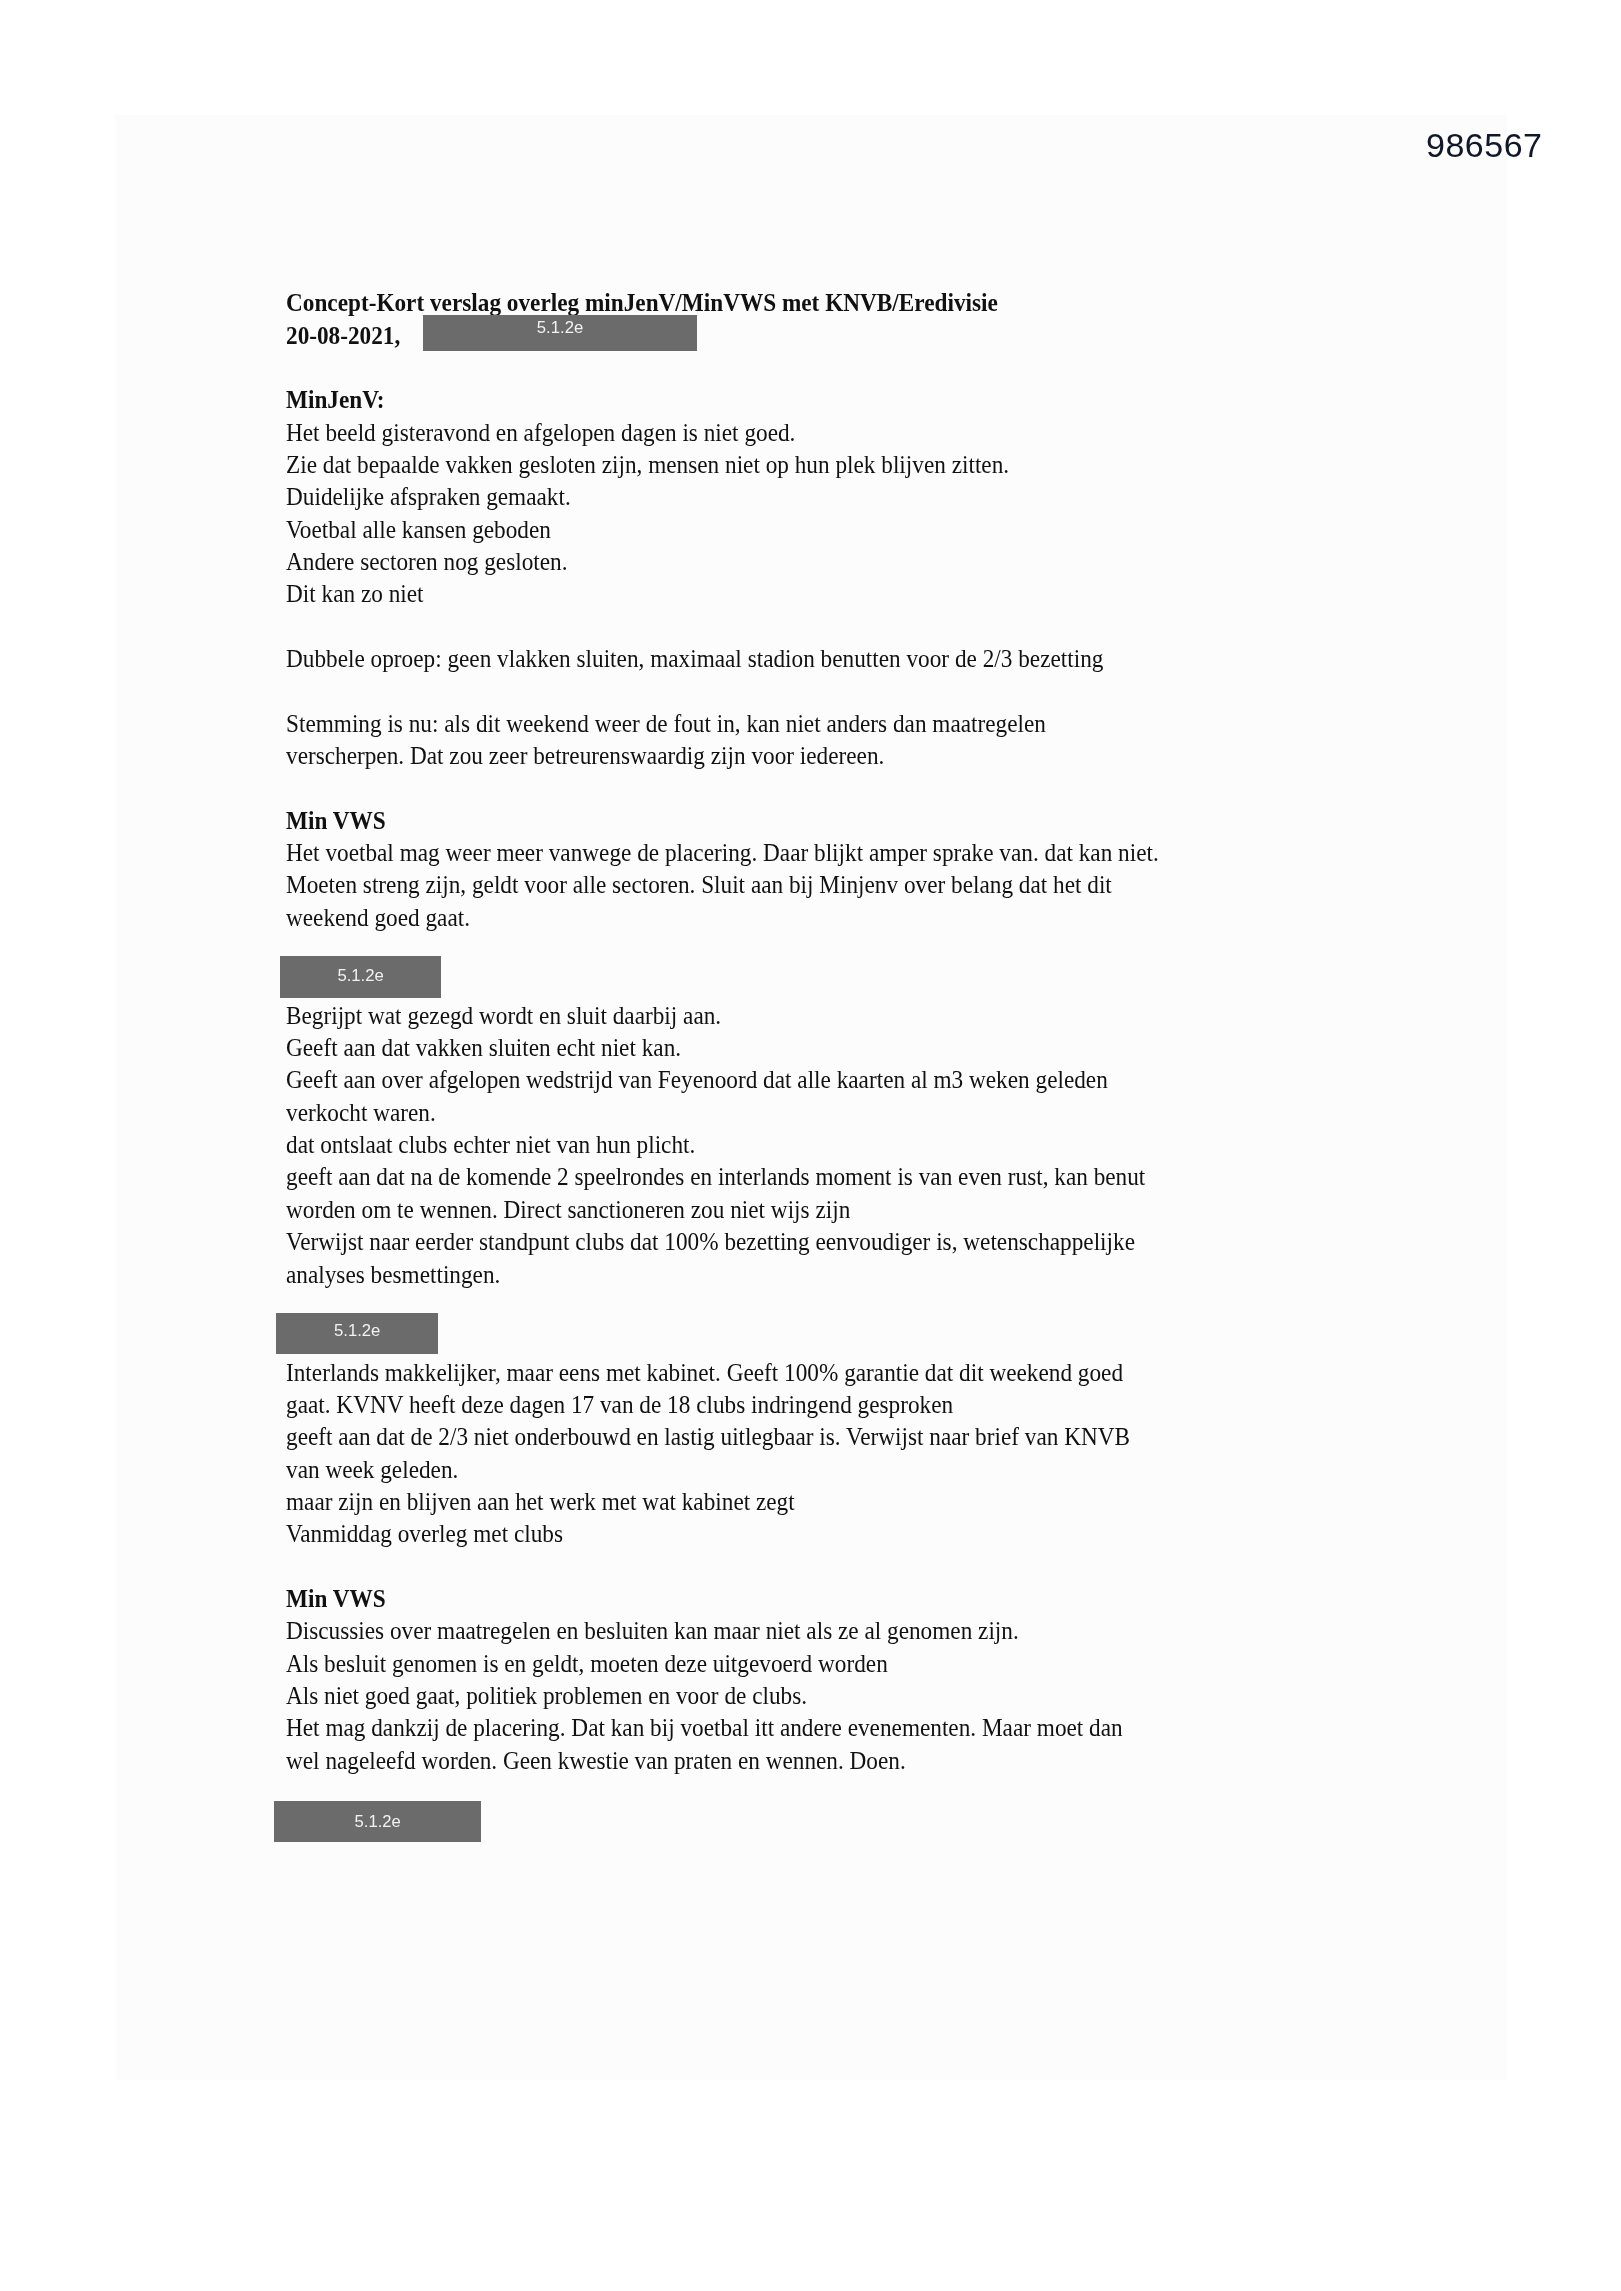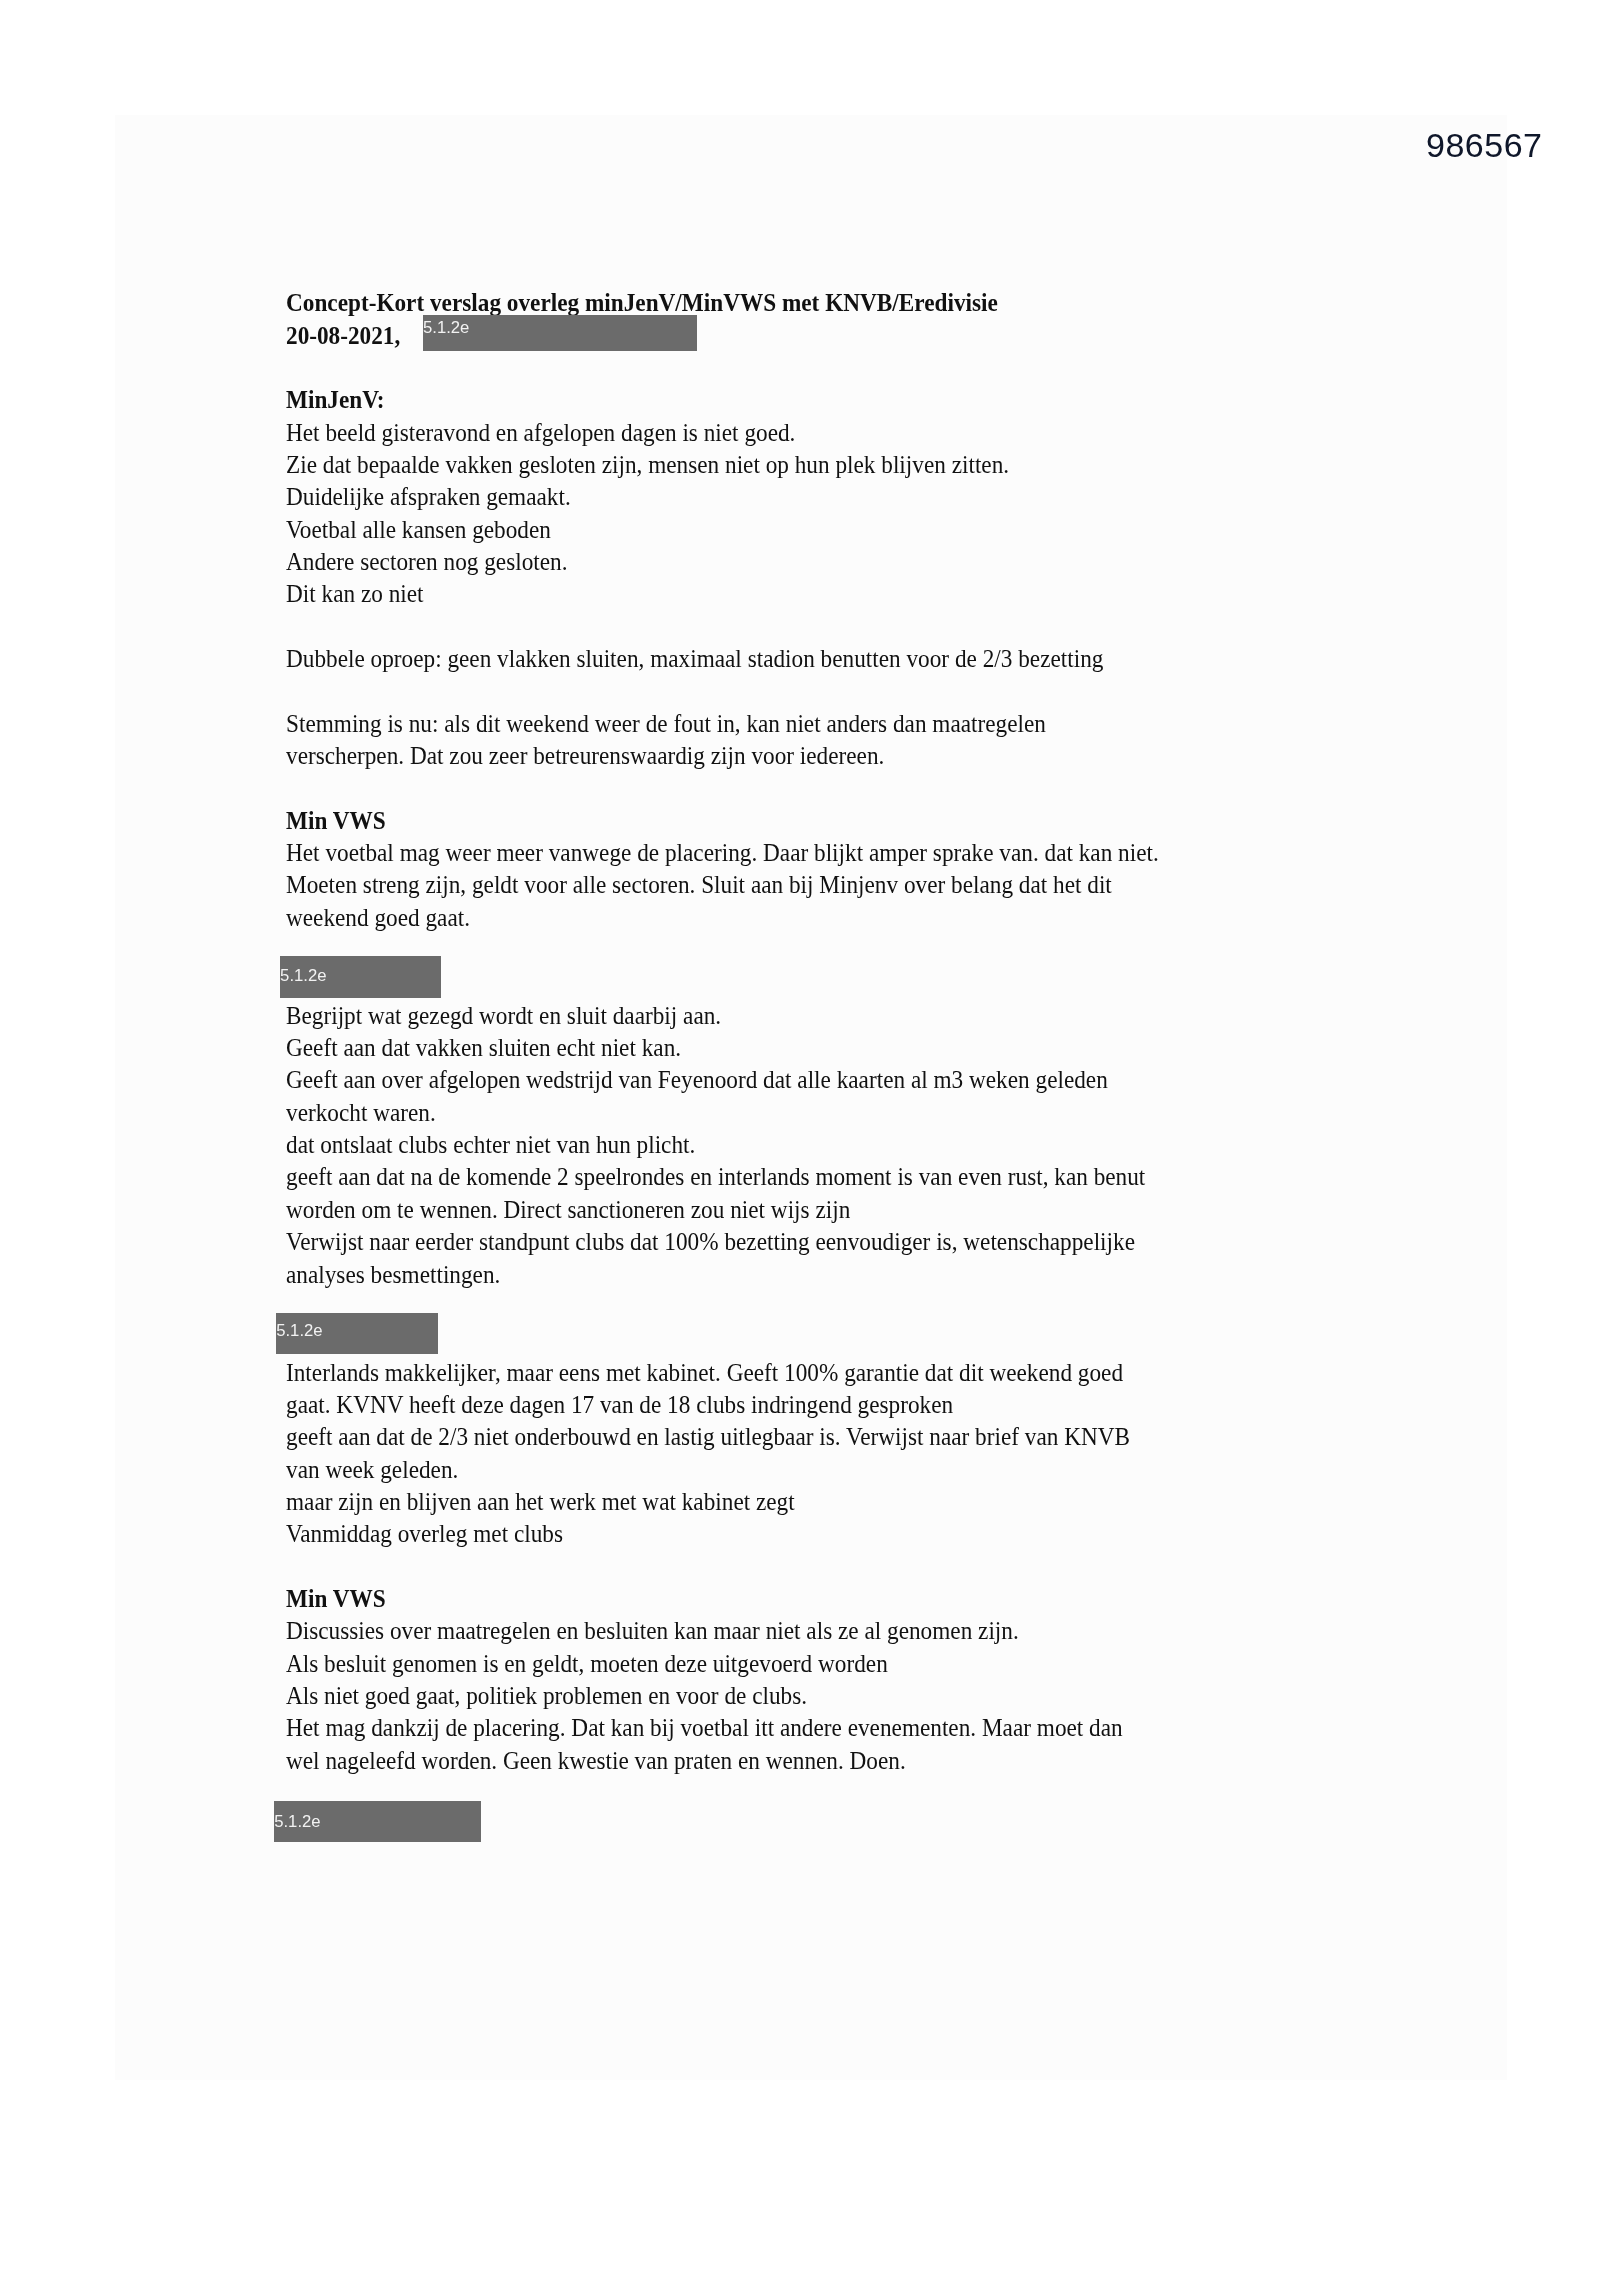--- a/index.html
+++ b/index.html
@@ -24,21 +24,21 @@
   .line {
     position: absolute; left: 0; white-space: nowrap;
     font-size: 25px; line-height: 32px; height: 32px;
     transform-origin: left top; transform: scaleX(0.93);
   }
   .bold { font-weight: bold; }
   .redaction {
     position: absolute; background: #6b6b6b;
     color: #f2f2f2;
     font-family: "Liberation Sans", "DejaVu Sans", sans-serif;
-    font-size: 16.7px; text-align: left;
+    font-size: 16.7px; text-align: center;
   }
 </style>
 </head>
 <body>
 
 <div class="scan-area"></div>
 
 <div class="doc-number">986567</div>
 
 <div class="page-body">

